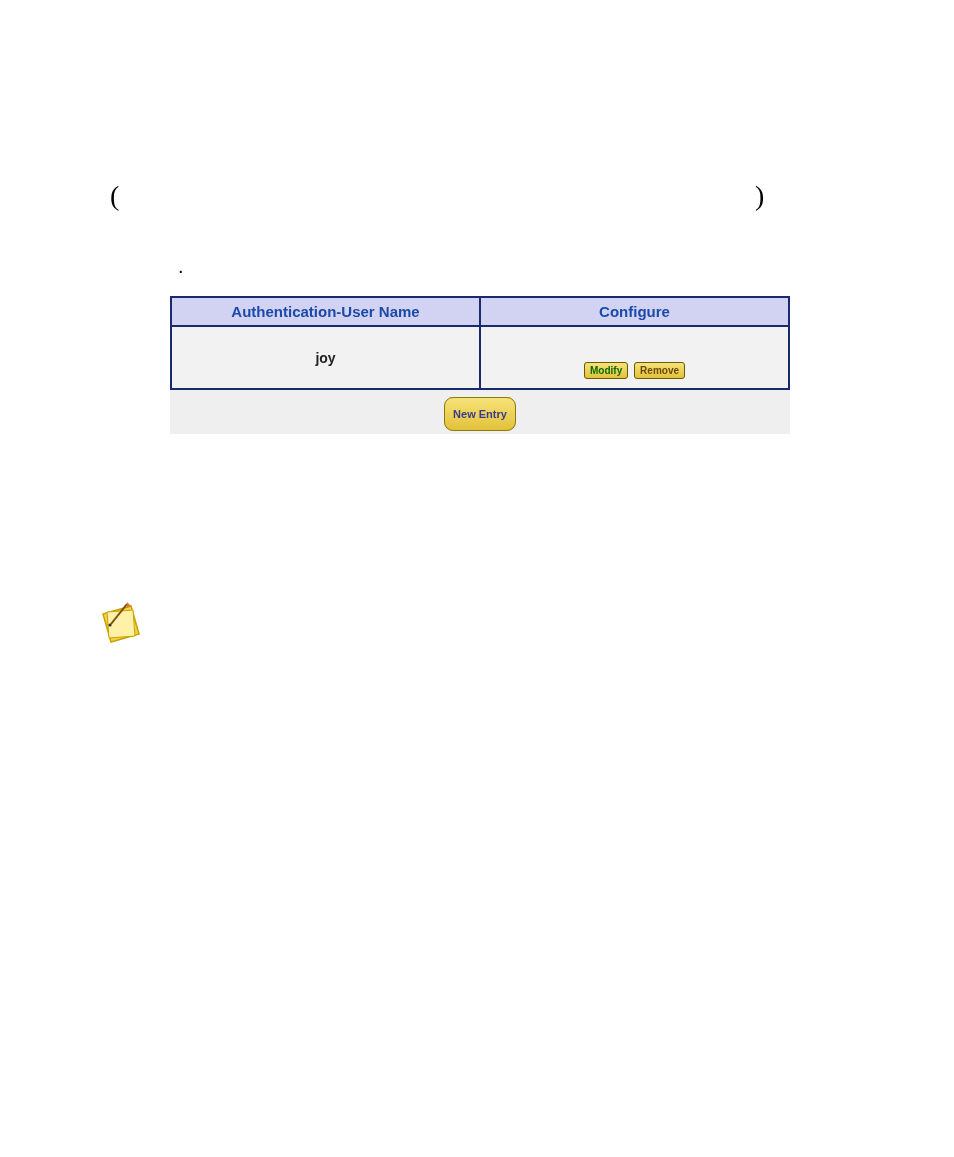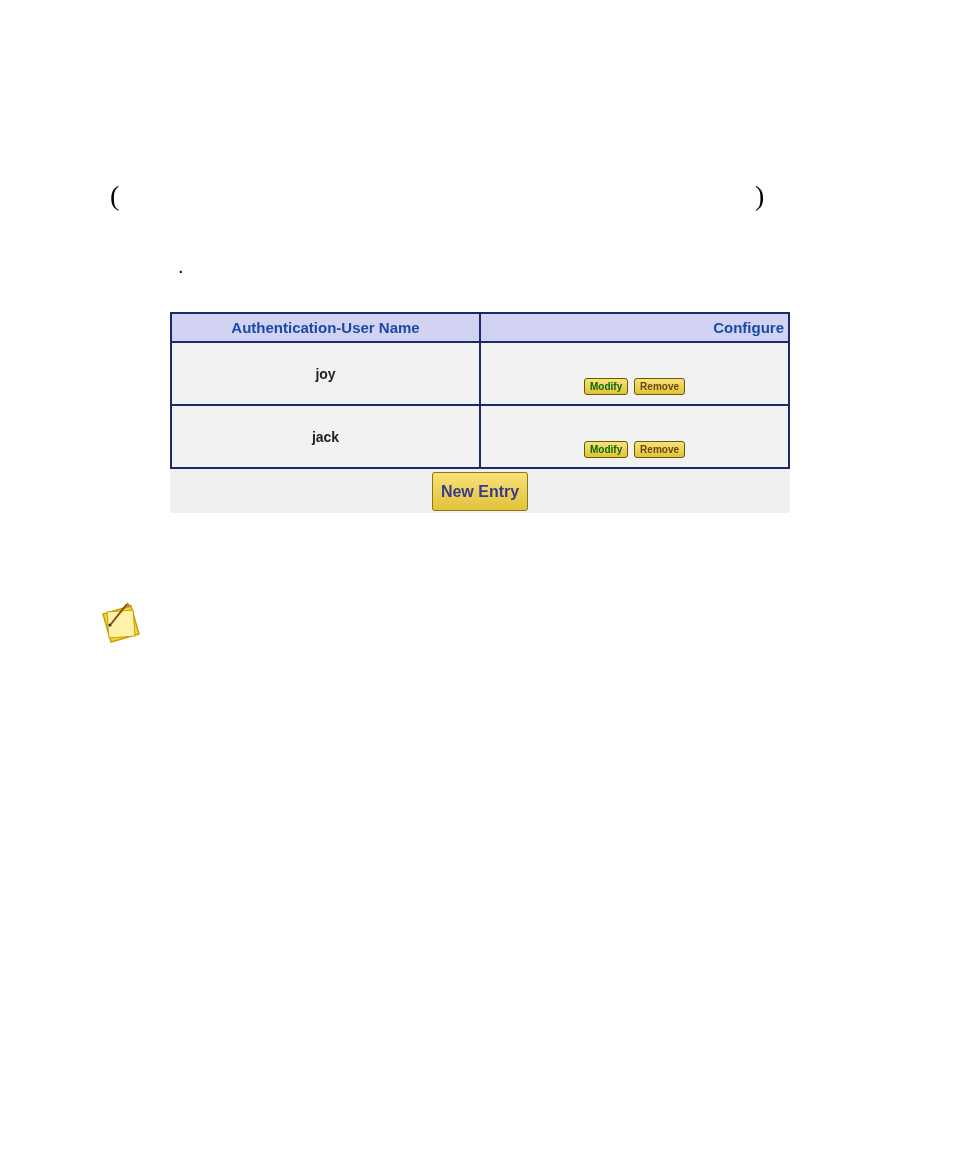--- a/index.html
+++ b/index.html
@@ -27,21 +27,21 @@
     position: absolute;
     left: 178px;
     top: 255px;
     font-size: 20px;
     color: #000;
   }
 
   .panel {
     position: absolute;
     left: 170px;
-    top: 312px;
+    top: 296px;
     width: 620px;
     background: #efefef;
   }
   table.user-table {
     width: 100%;
     border-collapse: collapse;
     border: 2px solid #1a2a6e;
     background: #f3f3f3;
   }
   table.user-table th {
@@ -76,26 +76,26 @@
   }
   .btn-modify { color: #0a6a0a; margin-top: 26px; }
   .btn-remove { color: #6a4a0a; }
   .footer-row {
     text-align: center;
     padding: 14px 0 12px 0;
     background: #efefef;
     border-top: none;
   }
   .btn-newentry {
-    font-size: 16px;
+    font-size: 11px;
     font-weight: bold;
     color: #3a3a8a;
     background: linear-gradient(#f7e27a, #e2c23a);
     border: 1px solid #8a7a10;
-    border-radius: 3px;
+    border-radius: 9px;
     padding: 10px 8px;
     cursor: pointer;
   }
 
   .note-icon {
     position: absolute;
     left: 97px;
     top: 600px;
     width: 48px;
     height: 48px;
@@ -107,33 +107,26 @@
 <div class="page">
   <span class="paren paren-left">(</span>
   <span class="paren paren-right">)</span>
   <span class="dot">.</span>
 
   <div class="panel">
     <table class="user-table">
       <thead>
         <tr>
           <th style="width:50%;">Authentication-User Name</th>
-          <th style="width:50%;text-align:right;">Configure</th>
+          <th style="width:50%;">Configure</th>
         </tr>
       </thead>
       <tbody>
         <tr>
           <td>joy</td>
-          <td>
-            <span class="btn btn-modify">Modify</span>
-            <span class="btn btn-remove">Remove</span>
-          </td>
-        </tr>
-        <tr>
-          <td>jack</td>
           <td>
             <span class="btn btn-modify">Modify</span>
             <span class="btn btn-remove">Remove</span>
           </td>
         </tr>
       </tbody>
     </table>
     <div class="footer-row">
       <span class="btn-newentry">New Entry</span>
     </div>

